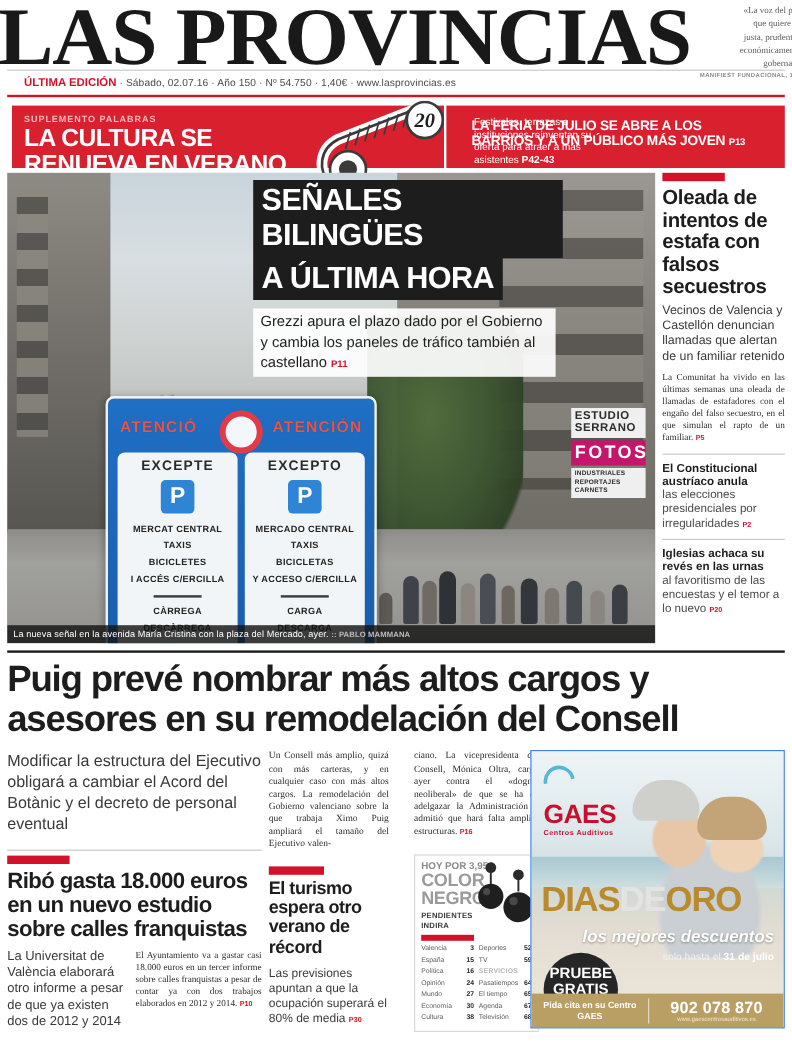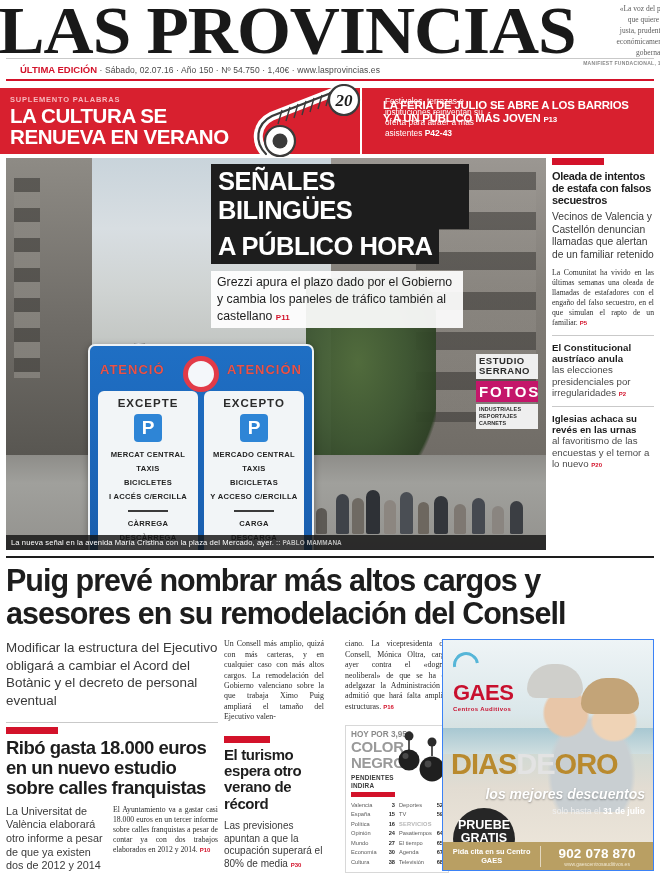--- a/index.html
+++ b/index.html
@@ -28,21 +28,21 @@
   .motto .src { font-family:"Liberation Sans", sans-serif; font-weight:bold; font-size:5px; color:#8a8a8a; letter-spacing:.3px; margin-top:2px; }
   .dateline {
     position:absolute; left:20px; top:64px;
     font-size:8.5px; color:#4a4a4a; letter-spacing:.1px;
   }
   .dateline b { color:#d3122a; font-size:9.5px; letter-spacing:0; }
   .rule-top { position:absolute; left:6px; right:6px; top:58px; height:1px; background:#c9c9c9; }
   .rule-bot { position:absolute; left:6px; right:6px; top:79px; height:2px; background:#d3122a; }
 
   
-  .promo { position:relative; margin:2px 6px 0 0; height:66px; display:flex; gap:2px; }
+  .promo { position:relative; margin:2px 6px 0 10px; height:52px; display:flex; gap:2px; }
   .promo-left { position:relative; background:#d8202f; width:360px; padding:7px 10px; overflow:hidden; }
   .promo-kicker { color:#f6b8bd; font-size:7.5px; font-weight:bold; letter-spacing:.8px; }
   .promo-title { color:#fff; font-weight:bold; font-size:20.5px; line-height:1.04; letter-spacing:-.4px; margin-top:1px; }
   .promo-text { position:absolute; left:385px; top:8px; width:100px; color:#fff; font-size:8.3px; line-height:1.27; }
   .promo-text b { font-size:8.5px; }
   .promo-right { flex:1; background:#d8202f; padding:11px 21px; }
   .promo-right .t { color:#fff; font-weight:bold; font-size:11.4px; line-height:1.14; letter-spacing:-.2px; }
   .promo-right .t .pg { font-size:8px; }
 
   
@@ -123,21 +123,21 @@
 
   .caption {
     position:absolute; left:0; bottom:0; width:100%; background:rgba(20,20,20,.82);
     color:#fff; font-size:7.6px; padding:3px 5px; letter-spacing:.1px;
   }
   .caption .cr { color:#bdbdbd; font-weight:bold; font-size:6.4px; }
 
   
   .side { width:103px; margin-left:6px; position:relative; }
   .side .redbar { width:52px; height:7px; background:#d3122a; margin-bottom:5px; }
-  .side h2 { font-size:11px; font-weight:bold; line-height:1.09; letter-spacing:-.3px; color:#1d1d1d; }
+  .side h2 { font-size:17px; font-weight:bold; line-height:1.09; letter-spacing:-.3px; color:#1d1d1d; }
   .side .lede { font-size:10.3px; line-height:1.23; color:#3a3a3a; margin-top:5px; }
   .side .body { font-family:"Liberation Serif", serif; font-size:7.7px; line-height:1.3; color:#2e2e2e; margin-top:6px; text-align:justify; }
   .side .pg { color:#d3122a; font-weight:bold; font-family:"Liberation Sans", sans-serif; font-size:6px; }
   .side .hr { height:1px; background:#c9c9c9; margin:7px 0 6px; }
   .side .sh { font-size:9.7px; font-weight:bold; line-height:1.15; color:#1d1d1d; }
   .side .st { font-size:9.7px; line-height:1.2; color:#4a4a4a; }
 
   
   .bigrule { margin:6px 6px 0; height:2px; background:#1d1d1d; }
   .bighead {
@@ -343,21 +343,21 @@
       </div>
 
       <div class="fotos-sign">
         <div class="a">ESTUDIO SERRANO</div>
         <div class="b">FOTOS</div>
         <div class="c">INDUSTRIALES REPORTAJES CARNETS</div>
       </div>
 
       <div class="hl-box">
         <div><span class="h">SEÑALES BILINGÜES</span></div>
-        <div><span class="h">A PÚBLICO HORA</span></div>
+        <div><span class="h">A ÚLTIMA HORA</span></div>
         <div class="sub">
           <span>Grezzi apura el plazo dado por el Gobierno y cambia los paneles de tráfico también al castellano</span>
           <span class="pg">P11</span>
         </div>
       </div>
 
       <div class="caption">
         <span>La nueva señal en la avenida María Cristina con la plaza del Mercado, ayer.</span>
         <span class="cr">:: PABLO MAMMANA</span>
       </div>

